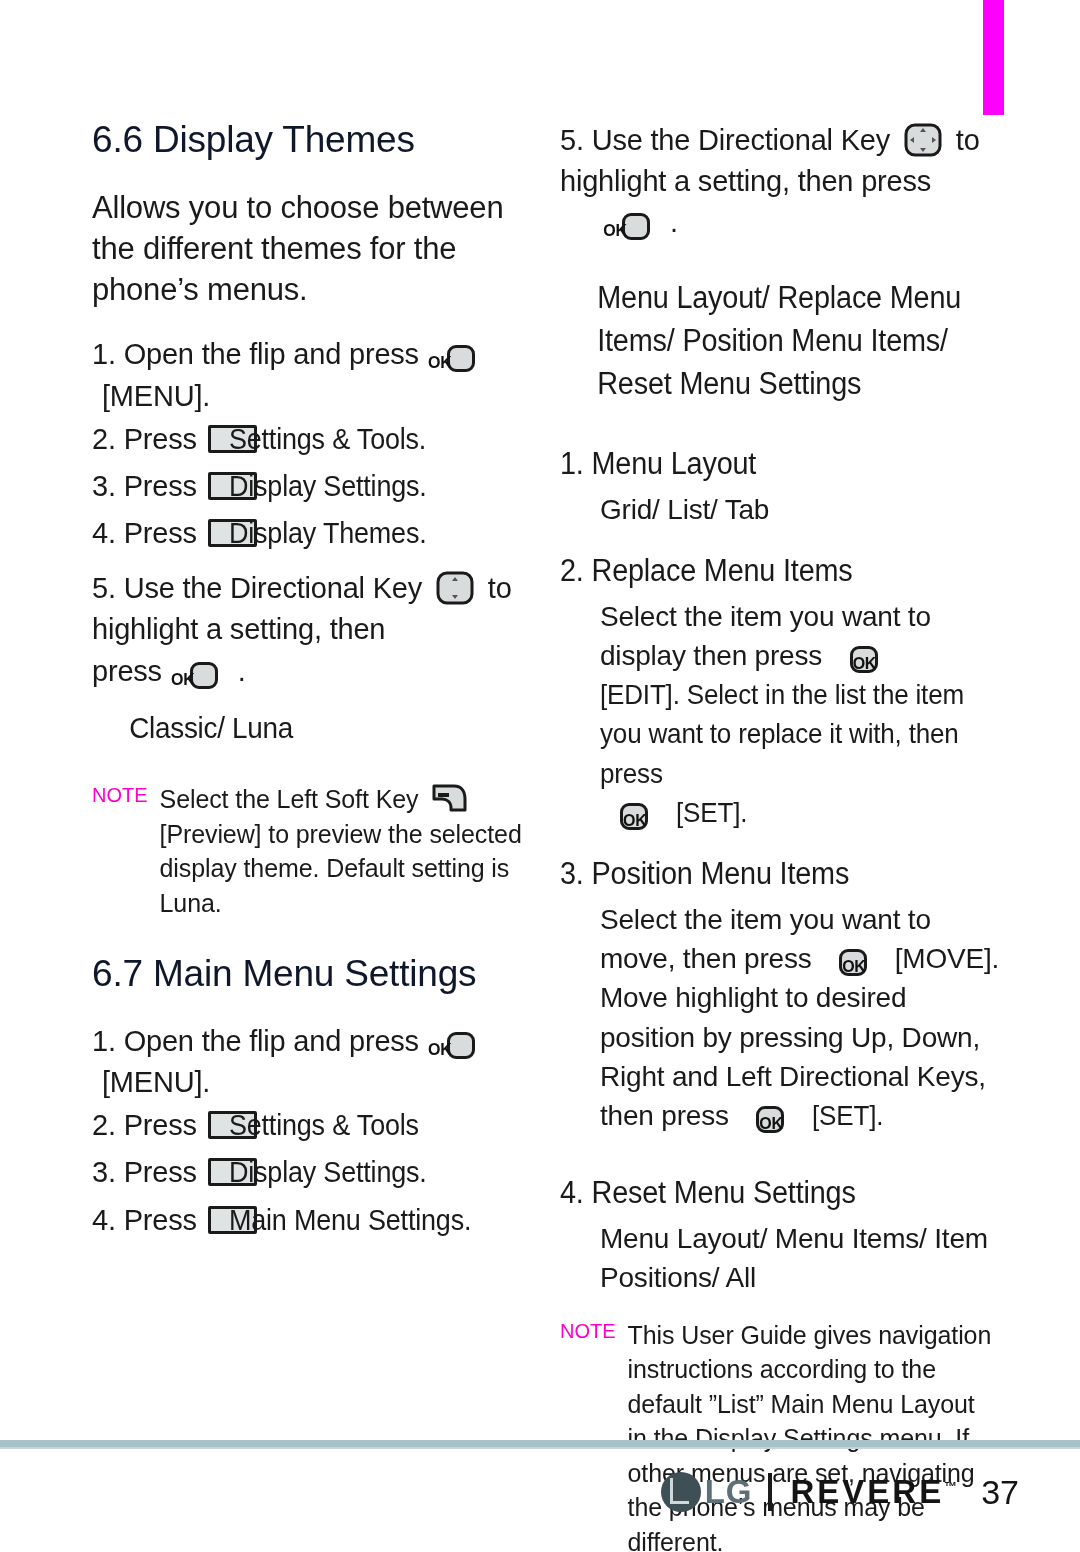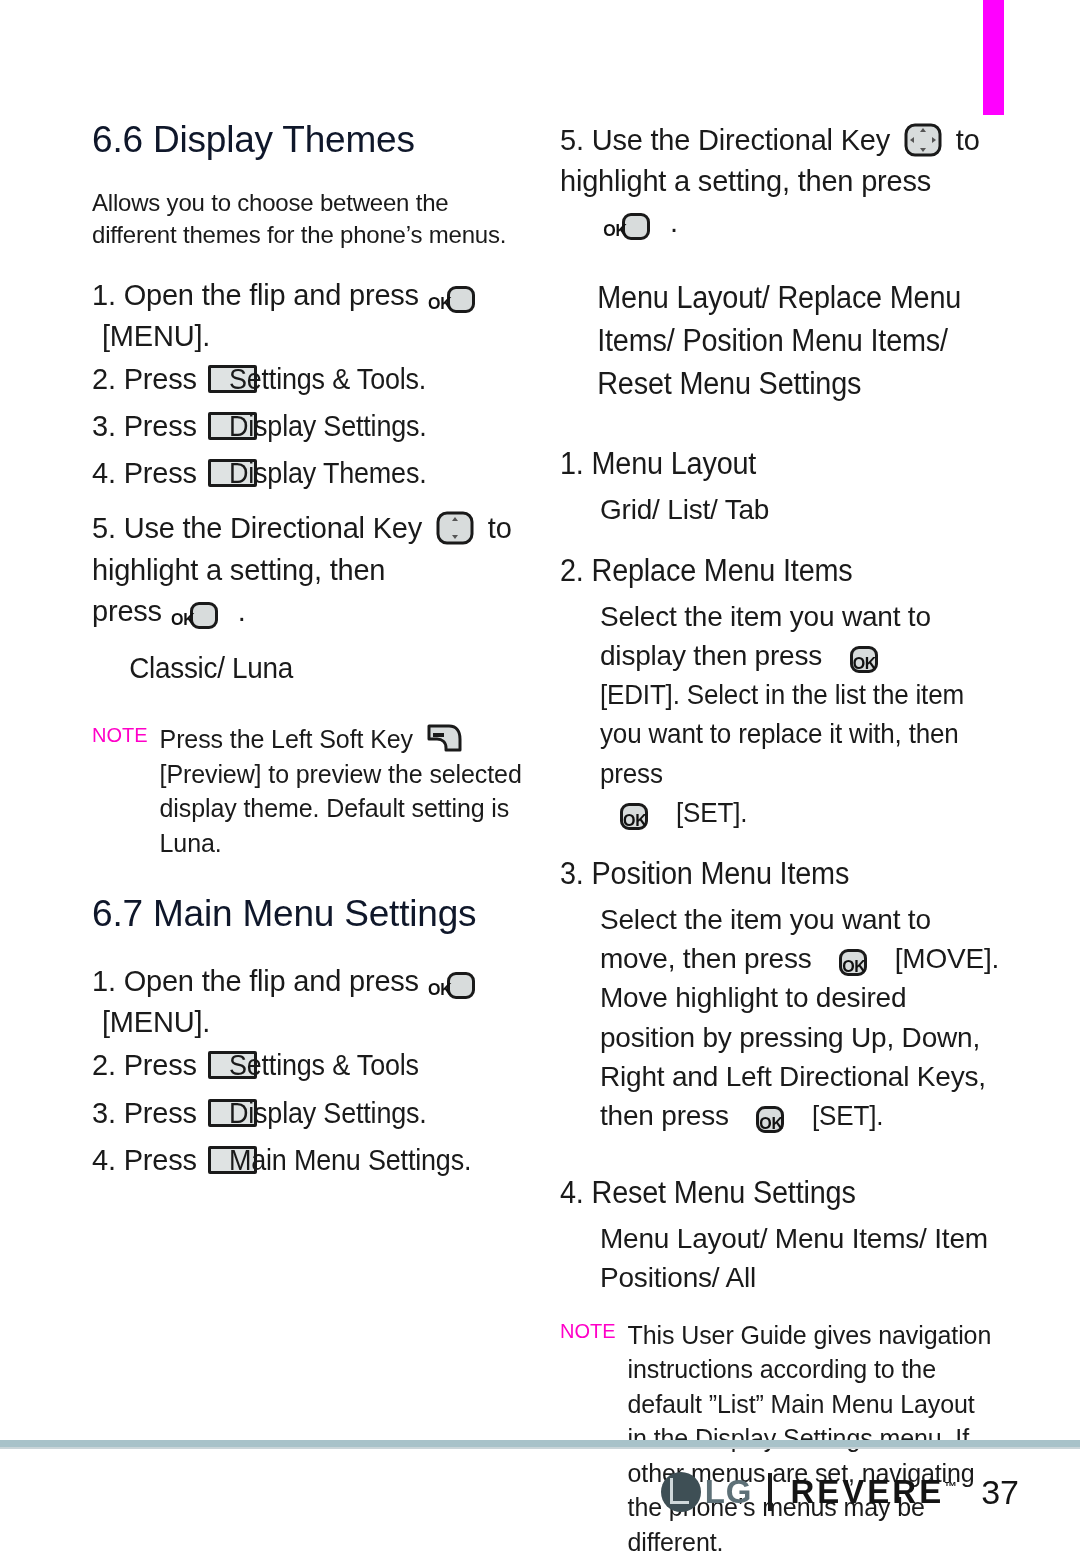--- a/index.html
+++ b/index.html
@@ -26,21 +26,21 @@
 
   h2.section-title{
     color:#0f172a;
     font-size:37px;
     font-weight:400;
     margin:0 0 26px 0;
     line-height:1.1;
     letter-spacing:-0.2px;
   }
   .body-text{
-    font-size:24px;
+    font-size:31px;
     line-height:1.33;
     margin:0 0 24px 0;
     letter-spacing:-0.2px;
   }
   .step{
     font-size:29px;
     line-height:1.42;
     margin:0 0 6px 0;
     padding-left:42px;
     text-indent:-42px;
@@ -255,21 +255,21 @@
       <br><span style="display:inline-block">press</span>
       <span class="key okkey"><span>OK</span></span><span>.</span>
     </p>
 
     <p class="opt-line narrow">Classic/ Luna</p>
 
     
     <div class="note">
       <div class="note-label">NOTE</div>
       <div class="note-body">
-        <span>Press the Left Soft Key</span>
+        <span>Select the Left Soft Key</span>
         <svg class="key softkey" viewBox="0 0 38 32">
           <path d="M4 4 h20 c8 0 11 6 11 13 v11 h-14 v-2 c0 -6 -4 -9 -9 -9 h-8 z" fill="#d8dcdc" stroke="#1a1a1a" stroke-width="3" stroke-linejoin="round"></path>
           <rect x="8" y="11" width="11" height="4" fill="#1a1a1a"></rect>
         </svg>
         <br>
         <span>[Preview] to preview the selected display theme. Default setting is Luna.</span>
       </div>
     </div>
 
     <h2 class="section-title" style="margin-top:34px">6.7 Main Menu Settings</h2>

